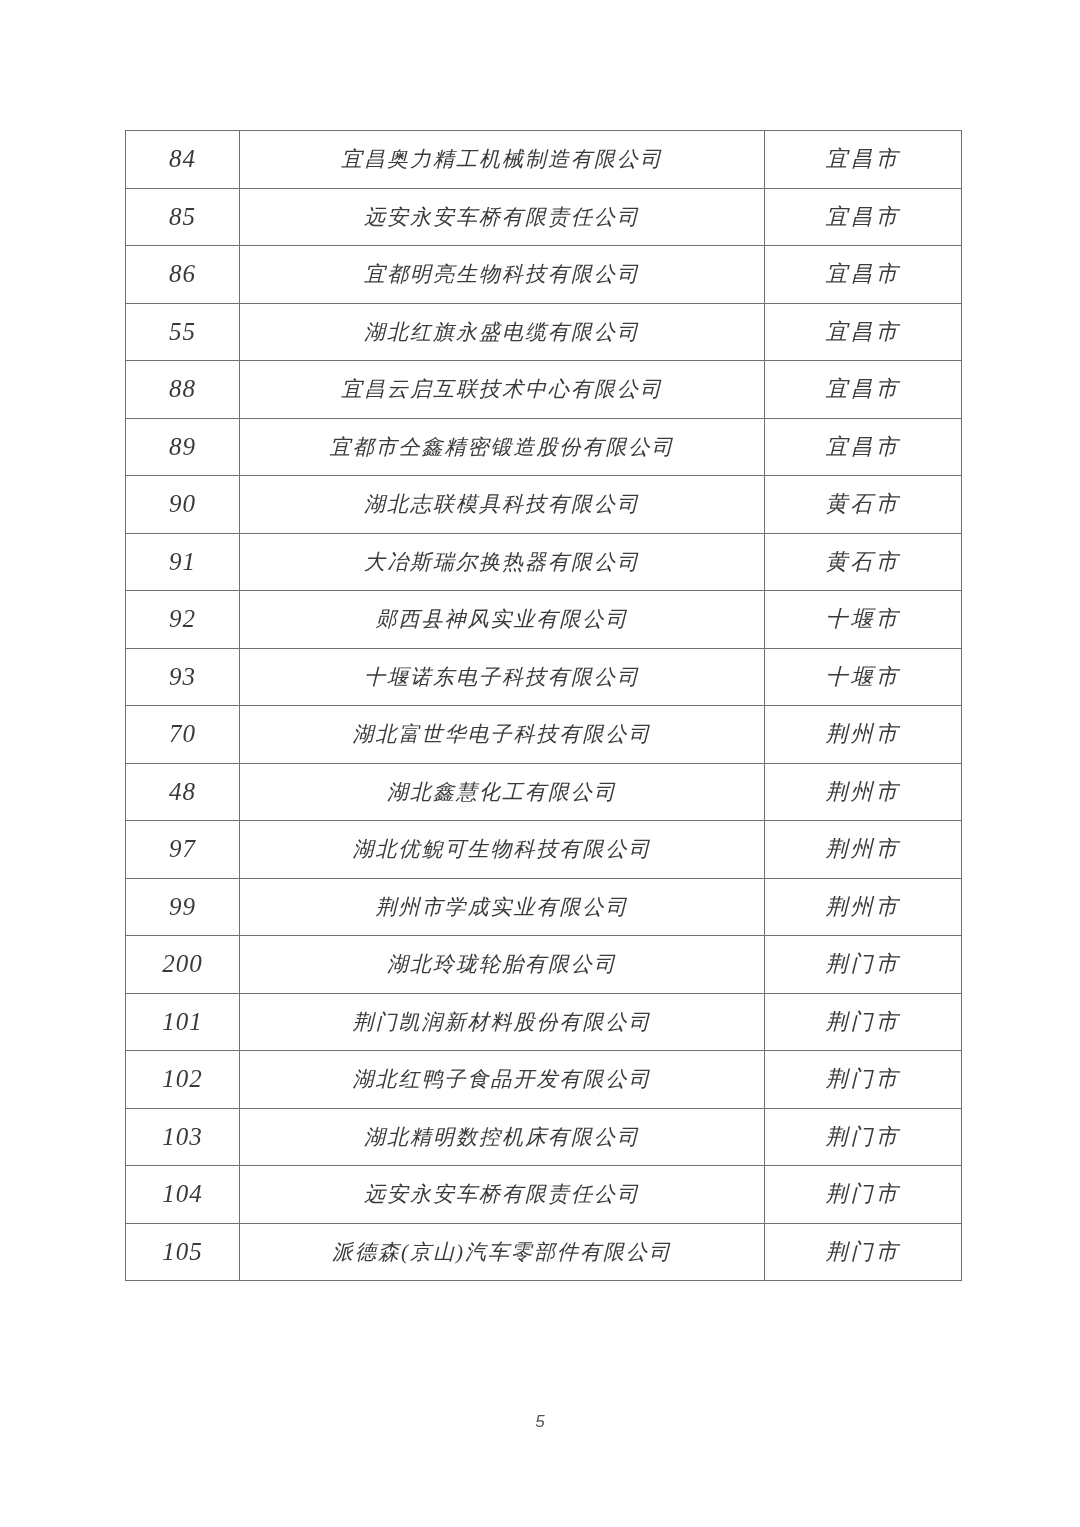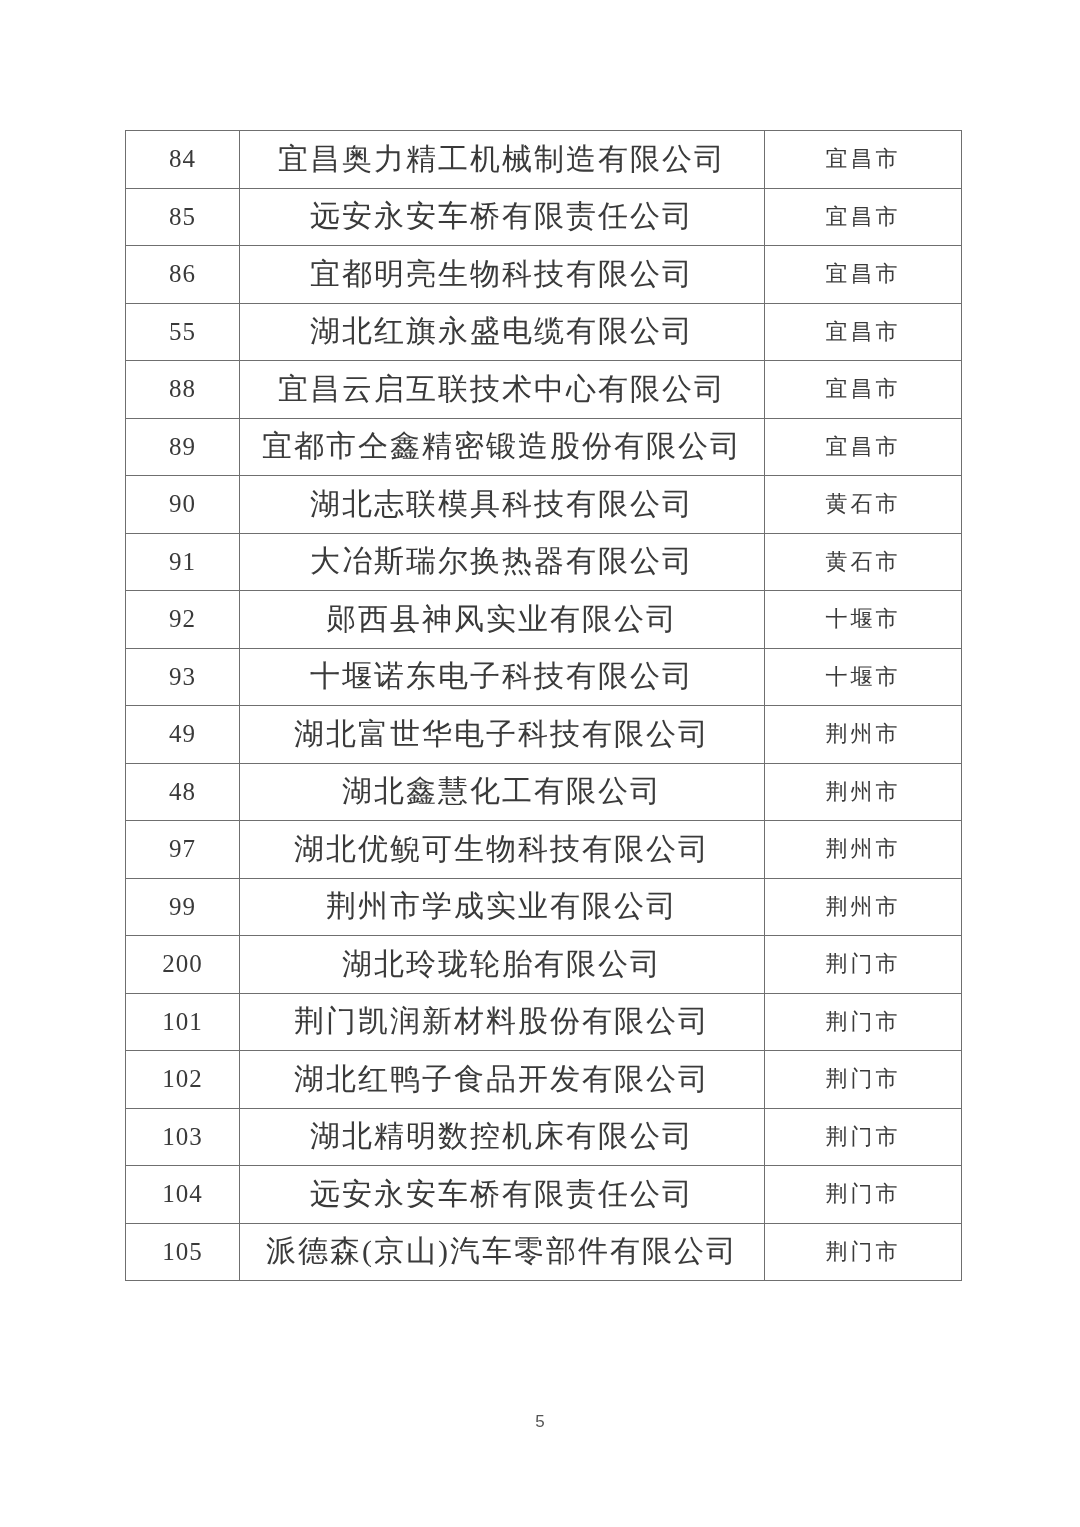--- a/index.html
+++ b/index.html
@@ -7,20 +7,21 @@
     padding: 0;
     background: #ffffff;
   }
   .page {
     position: relative;
     width: 1080px;
     height: 1527px;
     background: #ffffff;
     font-family: "Liberation Serif", "DejaVu Serif", serif;
     overflow: hidden;
+    font-style: italic;
   }
   table.company-table {
     position: absolute;
     left: 125px;
     top: 130px;
     width: 833px;
     border-collapse: collapse;
     table-layout: fixed;
   }
   table.company-table td {
@@ -33,21 +34,21 @@
     overflow: hidden;
     white-space: nowrap;
   }
   td.cell-no {
     width: 113px;
     font-size: 25px;
     letter-spacing: 1px;
   }
   td.cell-company {
     width: 524px;
-    font-size: 30px;
+    font-size: 21px;
     letter-spacing: 2px;
   }
   td.cell-city {
     width: 196px;
     font-size: 22px;
     letter-spacing: 3px;
     margin-top: 12px;
   }
   .page-number {
     position: absolute;
@@ -121,21 +122,21 @@
   </tr>
 
   <tr>
     <td class="cell-no">93</td>
     <td class="cell-company">十堰诺东电子科技有限公司</td>
     <td class="cell-city">十堰市</td>
   </tr>
 
 
   <tr>
-    <td class="cell-no">49</td>
+    <td class="cell-no">70</td>
     <td class="cell-company">湖北富世华电子科技有限公司</td>
     <td class="cell-city">荆州市</td>
   </tr>
 
   <tr>
     <td class="cell-no">48</td>
     <td class="cell-company">湖北鑫慧化工有限公司</td>
     <td class="cell-city">荆州市</td>
   </tr>
 

